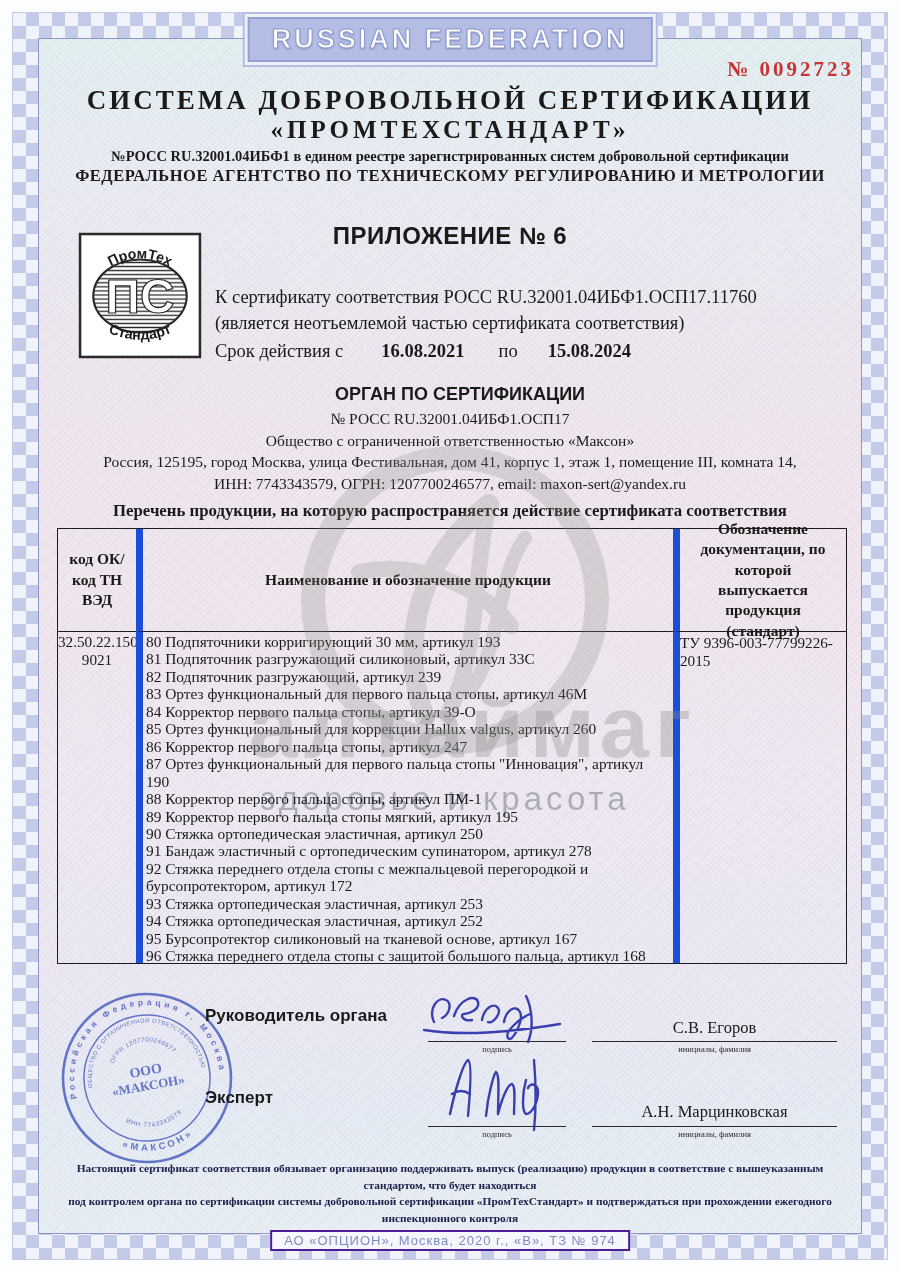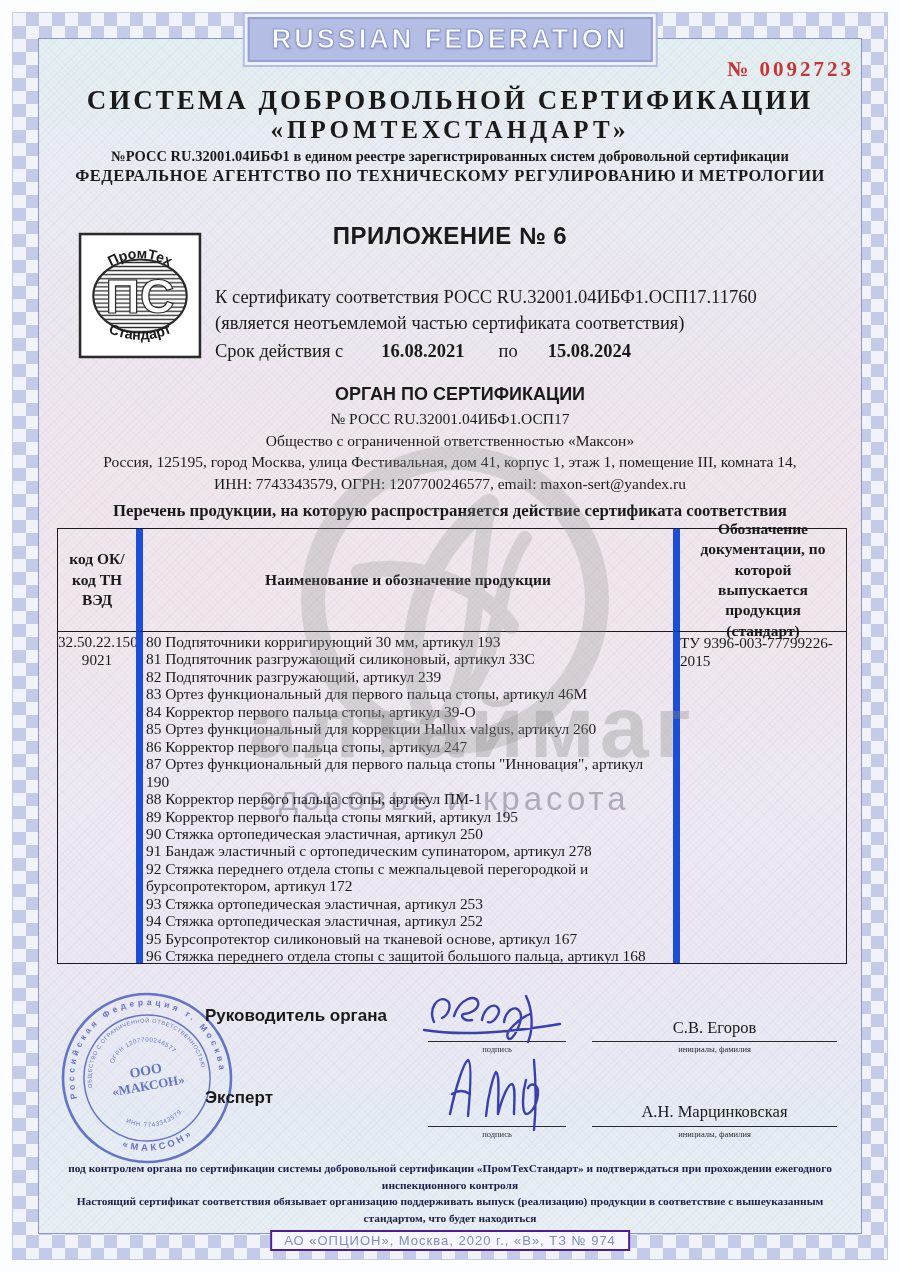--- a/index.html
+++ b/index.html
@@ -215,17 +215,17 @@
   <svg class="sigsvg" style="left:428px;top:1052px" width="150" height="80" viewBox="0 0 150 80">
     <path d="M22,62 C28,34 36,10 40,8 C44,10 42,42 40,64 M24,42 C30,38 36,38 42,42 M58,64 C60,42 66,22 68,20 C72,22 70,46 70,62 M70,62 C74,46 80,32 84,32 C88,34 86,52 86,62 M98,28 C94,42 94,60 98,62 C104,62 110,50 110,40 C110,32 102,30 100,36 M106,8 C108,32 108,58 106,78" stroke="#3a3fae" stroke-width="2.4" fill="none" stroke-linecap="round"></path>
   </svg>
   <div class="sigline" style="left:428px;top:1126px;width:138px"></div>
   <div class="caption" style="left:428px;top:1129px;width:138px">подпись</div>
   <div class="sig-name" style="left:592px;top:1102px;width:245px">А.Н. Марцинковская</div>
   <div class="sigline" style="left:592px;top:1126px;width:245px"></div>
   <div class="caption" style="left:592px;top:1129px;width:245px">инициалы, фамилия</div>
 
   <div class="abs footer">
+    <div>Настоящий сертификат соответствия обязывает организацию поддерживать выпуск (реализацию) продукции в соответствие с вышеуказанным стандартом, что будет находиться</div>
     <div>под контролем органа по сертификации системы добровольной сертификации «ПромТехСтандарт» и подтверждаться при прохождении ежегодного инспекционного контроля</div>
-    <div>Настоящий сертификат соответствия обязывает организацию поддерживать выпуск (реализацию) продукции в соответствие с вышеуказанным стандартом, что будет находиться</div>
   </div>
   <div class="printinfo">АО «ОПЦИОН», Москва, 2020 г., «В», ТЗ № 974</div>
 </div>
 
 </body></html>

